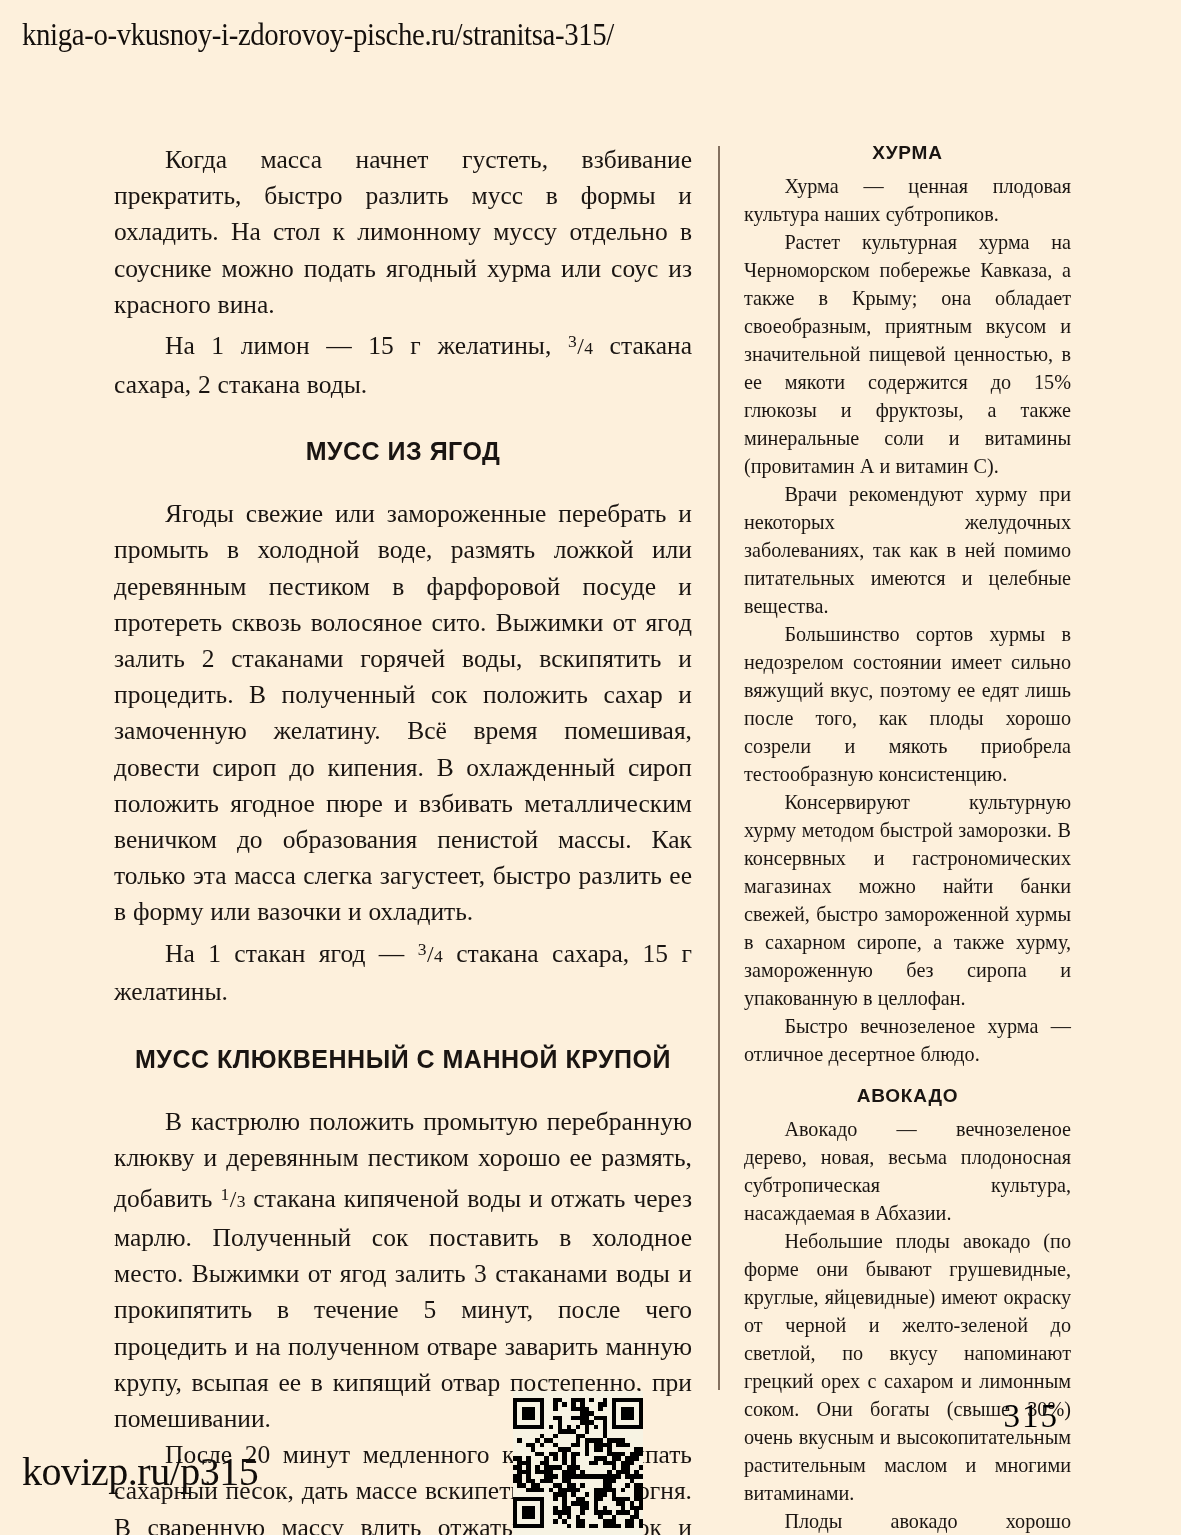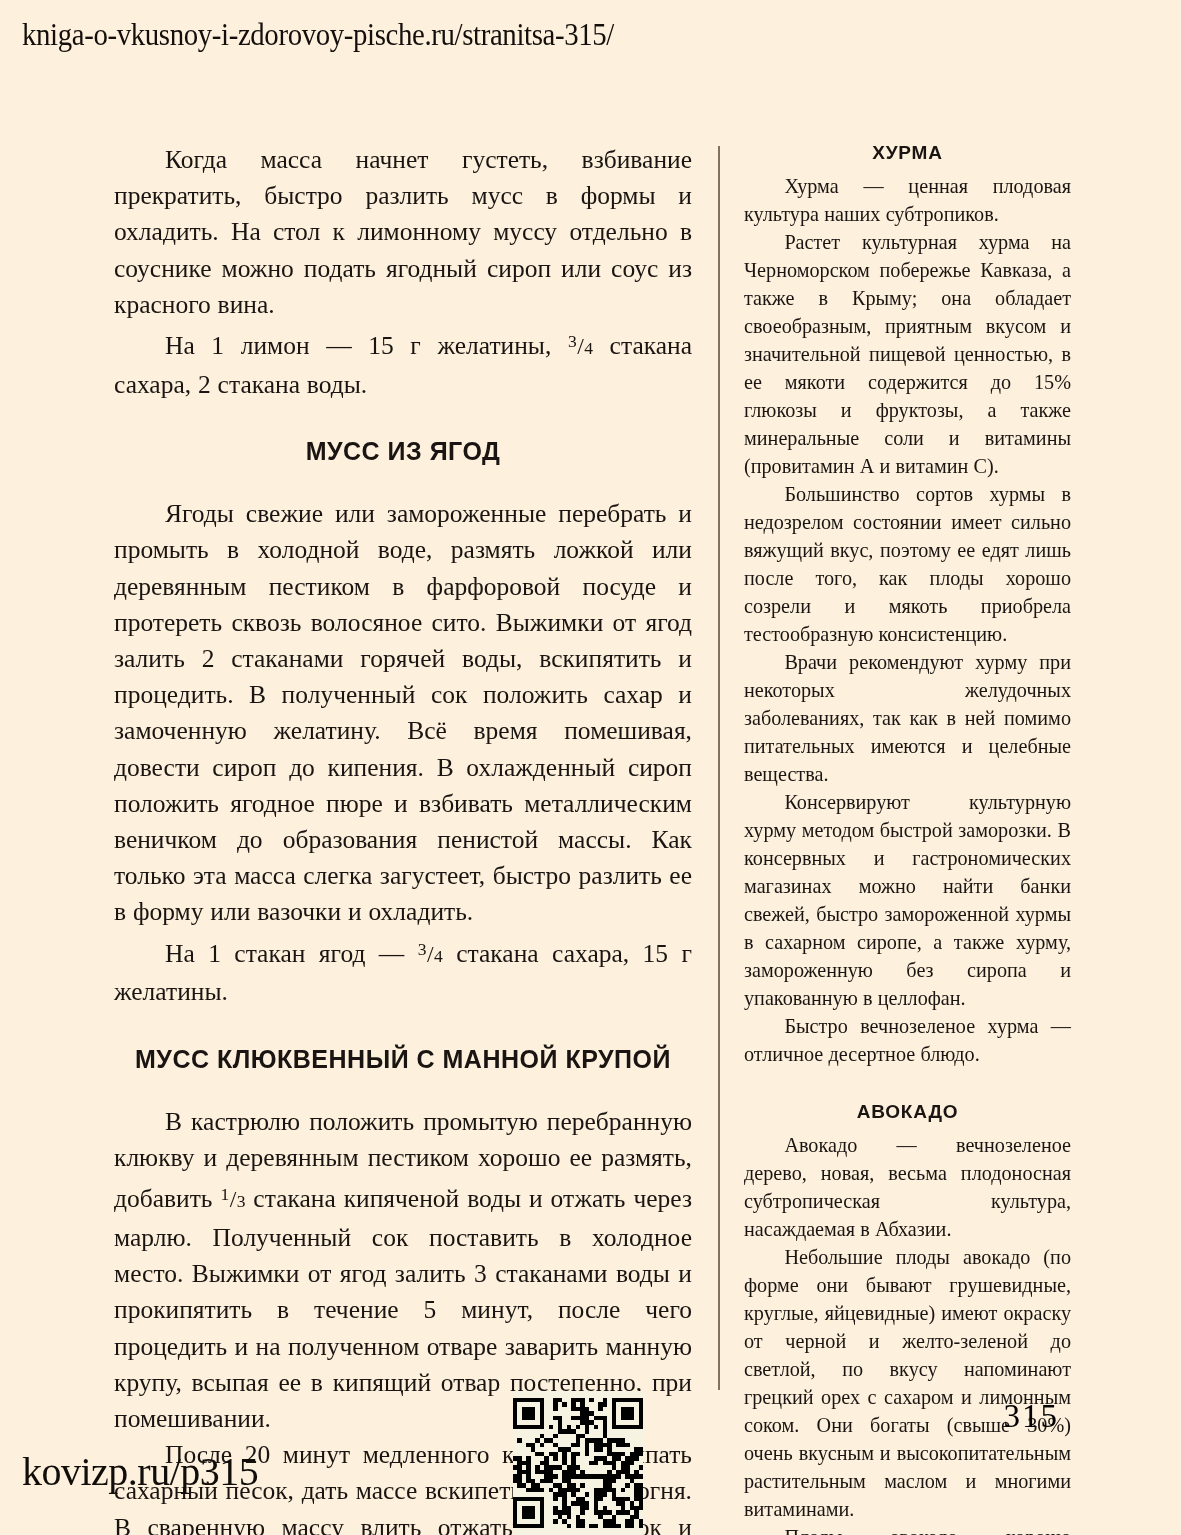--- a/index.html
+++ b/index.html
@@ -73,21 +73,21 @@
     margin: 0;
     letter-spacing: 0.5px;
   }
   .col-left h2.sec-title {
     font-size: 25px;
     margin-top: 34px;
     margin-bottom: 30px;
   }
   .col-right h2.sec-title {
     font-size: 19px;
-    margin-top: 33px;
+    margin-top: 17px;
     margin-bottom: 8px;
     letter-spacing: 0.8px;
   }
   .col-right h2.sec-title.first {
     margin-top: 0;
   }
 
   p.para {
     margin: 0;
     text-indent: 2.0em;
@@ -158,36 +158,36 @@
 </head>
 <body>
 
 <div class="page">
 
   <div class="top-url">kniga-o-vkusnoy-i-zdorovoy-pische.ru/stranitsa-315/</div>
 
   <div class="divider"></div>
 
   <div class="col-left">
-      <p class="para">Когда масса начнет густеть, взбивание прекратить, быстро разлить мусс в формы и охладить. На стол к лимонному муссу отдельно в соуснике можно подать ягодный сироп или соус из красного вина.</p>
+      <p class="para">Когда масса начнет густеть, взбивание прекратить, быстро разлить мусс в формы и охладить. На стол к лимонному муссу отдельно в соуснике можно подать ягодный хурма или соус из красного вина.</p>
       <p class="para">На 1 лимон — 15 г желатины, <span class="frac"><span class="num">3</span><span class="sl">/</span><span class="den">4</span></span> стакана сахара, 2 стакана воды.</p>
       <h2 class="sec-title">МУСС ИЗ ЯГОД</h2>
       <p class="para">Ягоды свежие или замороженные перебрать и промыть в холодной воде, размять ложкой или деревянным пестиком в фарфоровой посуде и протереть сквозь волосяное сито. Выжимки от ягод залить 2 стаканами горячей воды, вскипятить и процедить. В полученный сок положить сахар и замоченную желатину. Всё время помешивая, довести сироп до кипения. В охлажденный сироп положить ягодное пюре и взбивать металлическим веничком до образования пенистой массы. Как только эта масса слегка загустеет, быстро разлить ее в форму или вазочки и охладить.</p>
       <p class="para">На 1 стакан ягод — <span class="frac"><span class="num">3</span><span class="sl">/</span><span class="den">4</span></span> стакана сахара, 15 г желатины.</p>
       <h2 class="sec-title">МУСС КЛЮКВЕННЫЙ С МАННОЙ КРУПОЙ</h2>
       <p class="para">В кастрюлю положить промытую перебранную клюкву и деревянным пестиком хорошо ее размять, добавить <span class="frac"><span class="num">1</span><span class="sl">/</span><span class="den">3</span></span> стакана кипяченой воды и отжать через марлю. Полученный сок поставить в холодное место. Выжимки от ягод залить 3 стаканами воды и прокипятить в течение 5 минут, после чего процедить и на полученном отваре заварить манную крупу, всыпая ее в кипящий отвар постепенно, при помешивании.</p>
       <p class="para">После 20 минут медленного кипения всыпать сахарный песок, дать массе вскипеть и снять с огня. В сваренную массу влить отжатый ранее сок и взбить веничком до состояния густой пены. При увеличении массы в объеме в два раза разлить ее в вазочки и вынести в холодное место. К клюквенному муссу можно подать холодное молоко.</p>
     </div>
 
   <div class="col-right">
       <h2 class="sec-title first">ХУРМА</h2>
       <p class="para">Хурма — ценная плодовая культура наших субтропиков.</p>
       <p class="para">Растет культурная хурма на Черноморском побережье Кавказа, а также в Крыму; она обладает своеобразным, приятным вкусом и значительной пищевой ценностью, в ее мякоти содержится до 15% глюкозы и фруктозы, а также минеральные соли и витамины (провитамин А и витамин С).</p>
+      <p class="para">Врачи рекомендуют хурму при некоторых желудочных заболеваниях, так как в ней помимо питательных имеются и целебные вещества.</p>
       <p class="para">Большинство сортов хурмы в недозрелом состоянии имеет сильно вяжущий вкус, поэтому ее едят лишь после того, как плоды хорошо созрели и мякоть приобрела тестообразную консистенцию.</p>
-      <p class="para">Врачи рекомендуют хурму при некоторых желудочных заболеваниях, так как в ней помимо питательных имеются и целебные вещества.</p>
       <p class="para">Консервируют культурную хурму методом быстрой заморозки. В консервных и гастрономических магазинах можно найти банки свежей, быстро замороженной хурмы в сахарном сиропе, а также хурму, замороженную без сиропа и упакованную в целлофан.</p>
       <p class="para">Быстро вечнозеленое хурма — отличное десертное блюдо.</p>
       <h2 class="sec-title">АВОКАДО</h2>
       <p class="para">Авокадо — вечнозеленое дерево, новая, весьма плодоносная субтропическая культура, насаждаемая в Абхазии.</p>
       <p class="para">Небольшие плоды авокадо (по форме они бывают грушевидные, круглые, яйцевидные) имеют окраску от черной и желто-зеленой до светлой, по вкусу напоминают грецкий орех с сахаром и лимонным соком. Они богаты (свыше 30%) очень вкусным и высокопитательным растительным маслом и многими витаминами.</p>
       <p class="para">Плоды авокадо хорошо усваиваются организмом.</p>
     </div>
 
   <div class="page-number">315</div>
 

